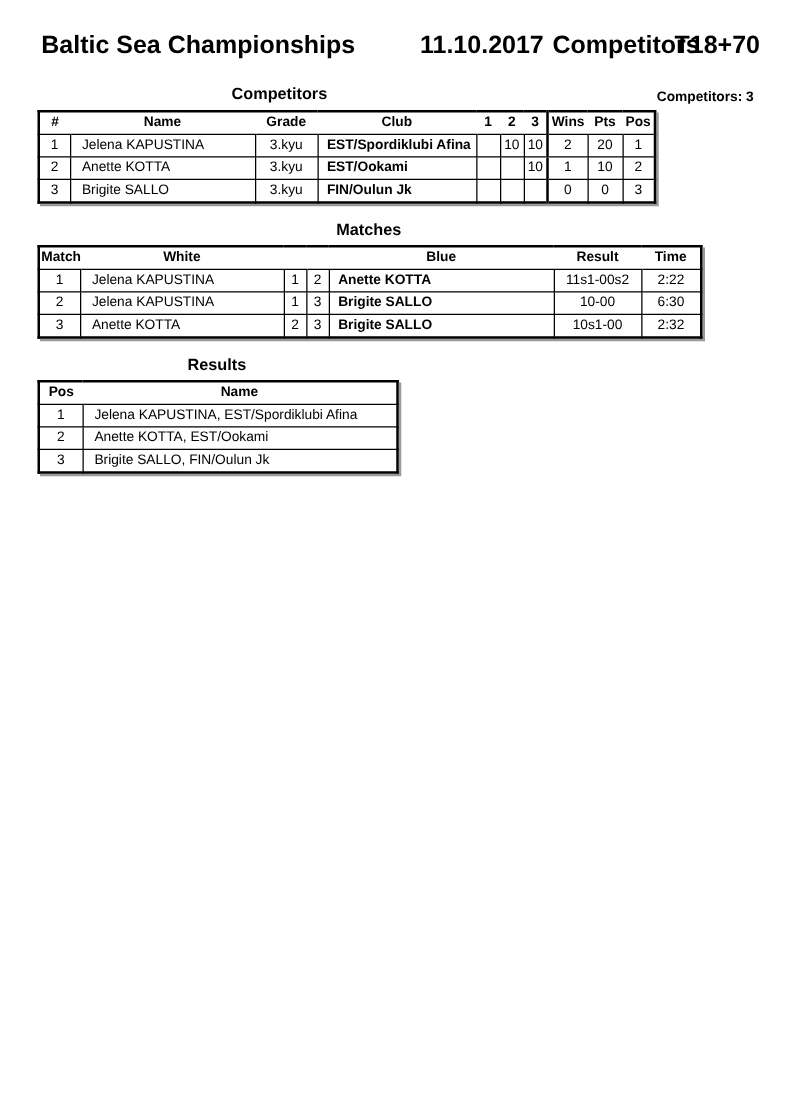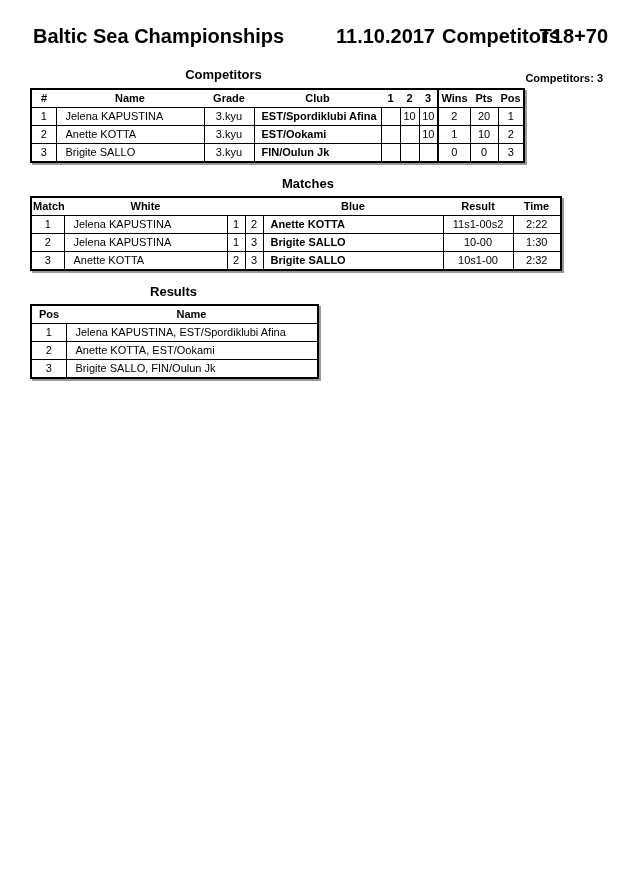--- a/index.html
+++ b/index.html
@@ -19,21 +19,21 @@
   .tp2 { left:303px; }
   .tp3 { left:409px; }
   .tp4 { right:0; }
 
   .count-label { position:absolute; top:50px; right:27px;
                  font-size:11px; font-weight:bold;margin-top:22px; }
 
   
   .heading { position:absolute; font-size:13px; font-weight:bold; text-align:center; }
   #h-competitors { top:67px;  left:20px; width:407px; }
-  #h-matches     { top:176px; left:43px; width:530px; }
+  #h-matches     { top:176px; left:30px; width:530px; }
   #h-results     { top:284px; left:30px; width:287px; }
 
   
   table.report { position:absolute; border-collapse:collapse; table-layout:fixed;
                  border:2px solid #000; box-shadow:2px 2px 0 #999999;
                  font-size:11px; background:#ffffff; }
   #t-competitors { top:88px;  left:30px; width:493px; }
   #t-matches     { top:196px; left:30px; width:530px; }
   #t-results     { top:304px; left:30px; width:287px; }
 
@@ -162,21 +162,21 @@
       <td class="ac">11s1-00s2</td>
       <td class="ac">2:22</td>
     </tr>
     <tr>
       <td class="ac">2</td>
       <td class="al">Jelena KAPUSTINA</td>
       <td class="ac">1</td>
       <td class="ac">3</td>
       <td class="al2">Brigite SALLO</td>
       <td class="ac">10-00</td>
-      <td class="ac">1:30</td>
+      <td class="ac">6:30</td>
     </tr>
     <tr>
       <td class="ac">3</td>
       <td class="al">Anette KOTTA</td>
       <td class="ac">2</td>
       <td class="ac">3</td>
       <td class="al2">Brigite SALLO</td>
       <td class="ac">10s1-00</td>
       <td class="ac">2:32</td>
     </tr>

